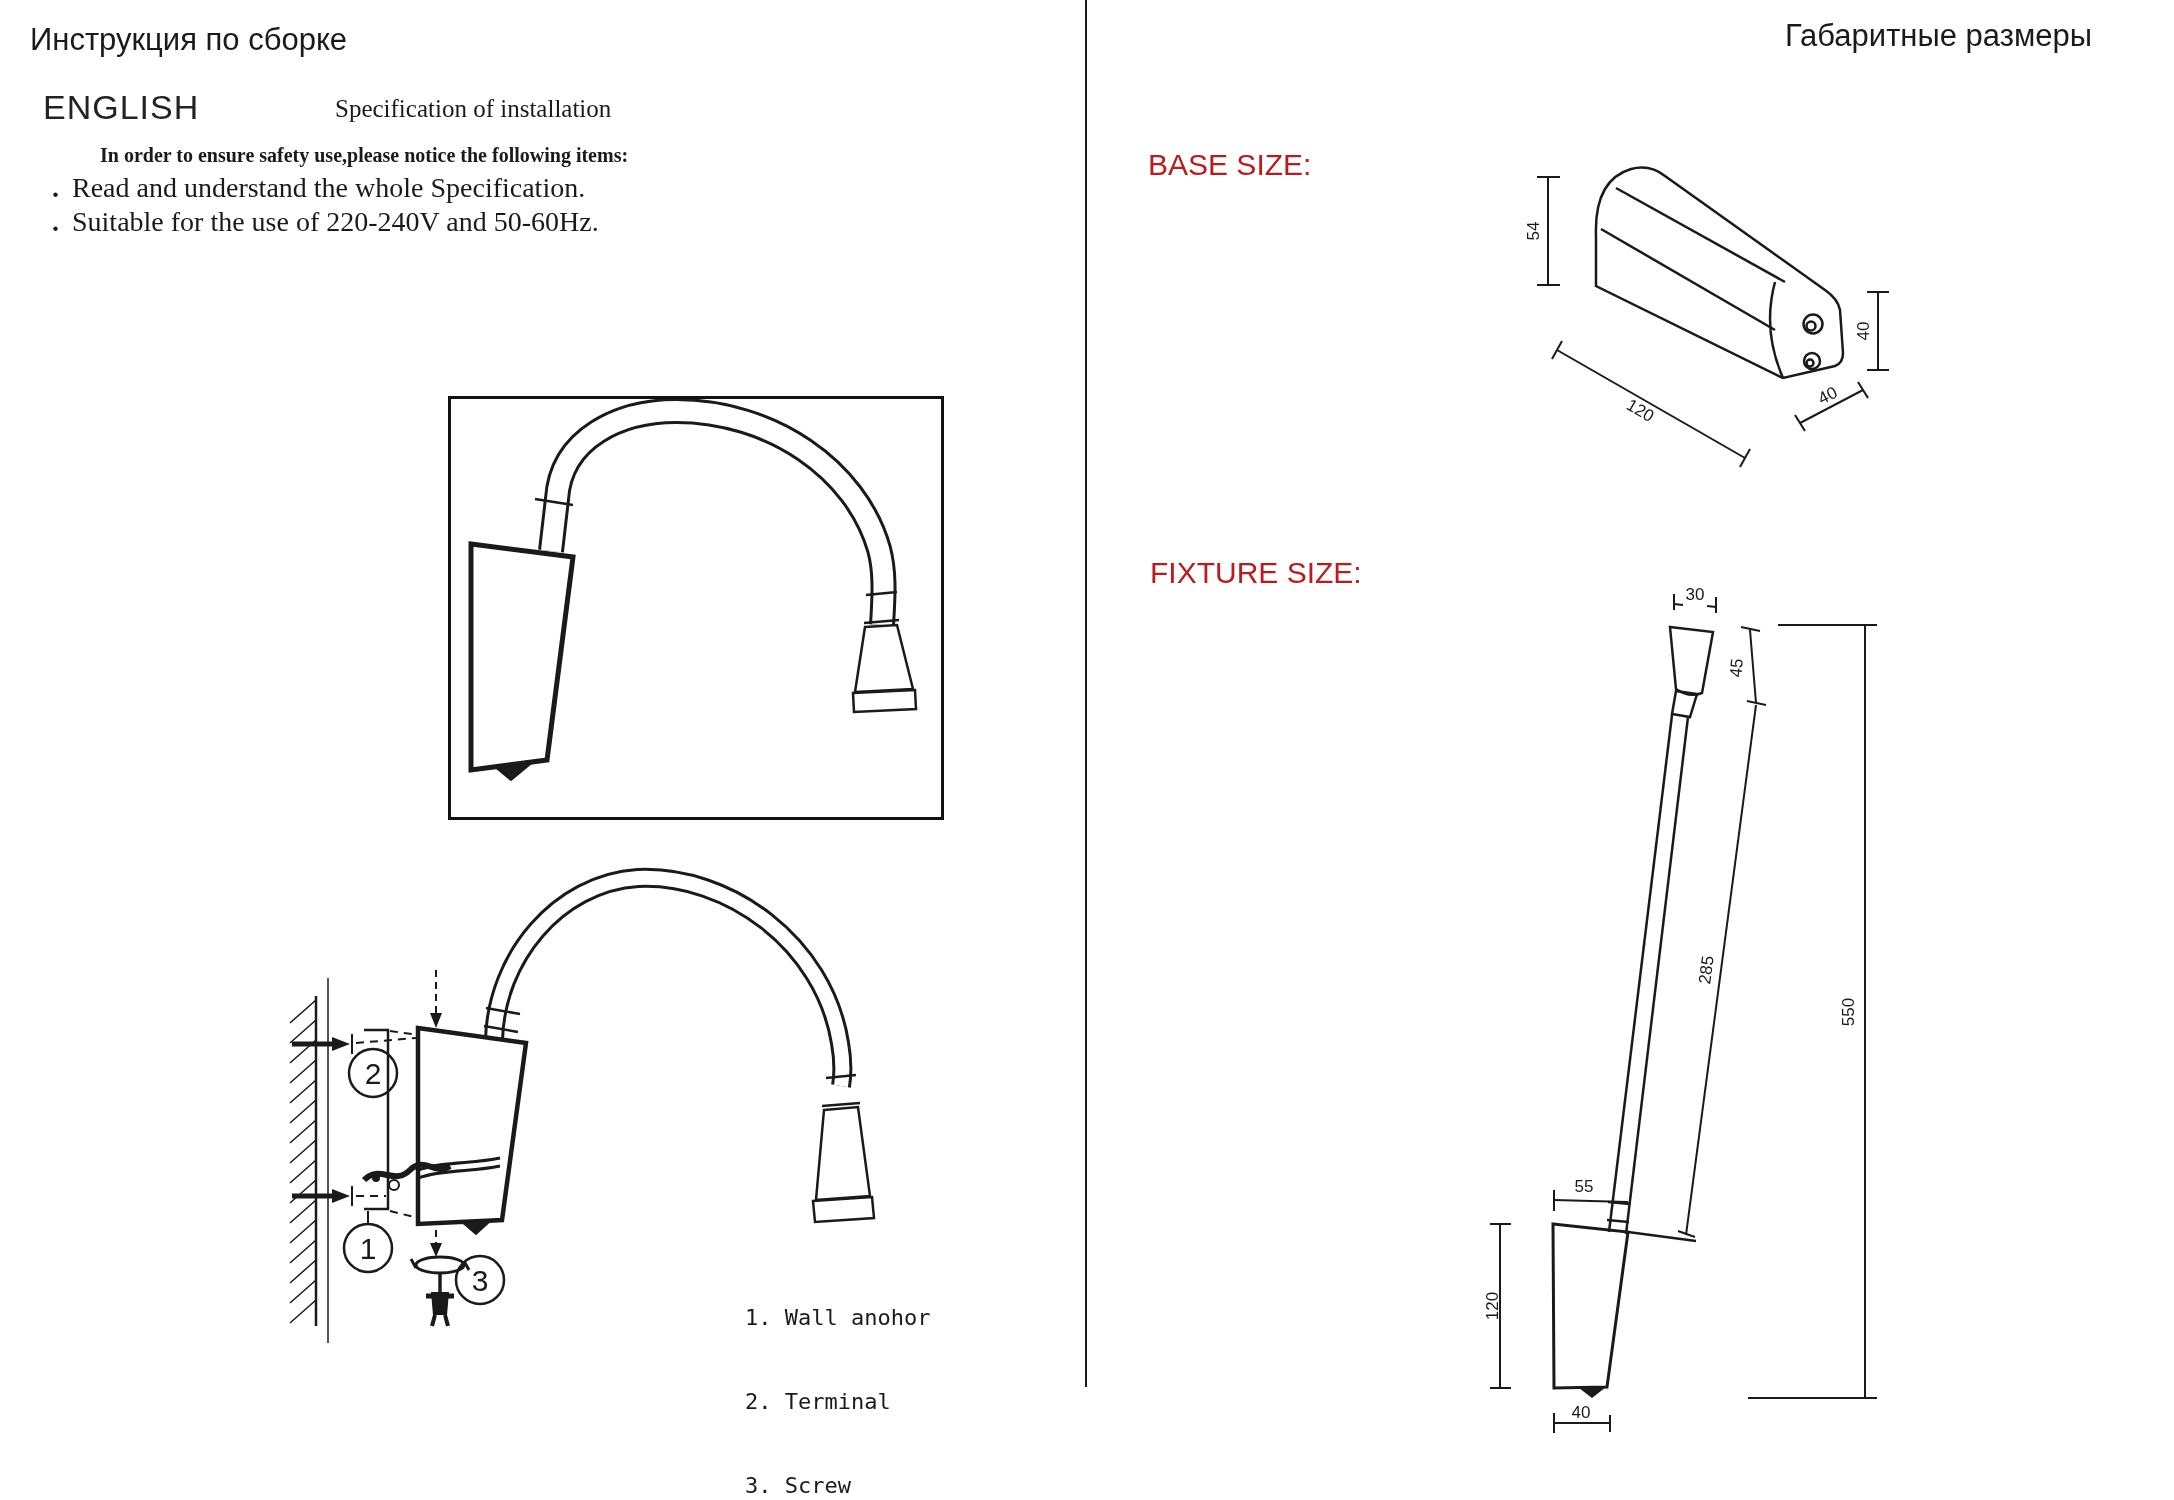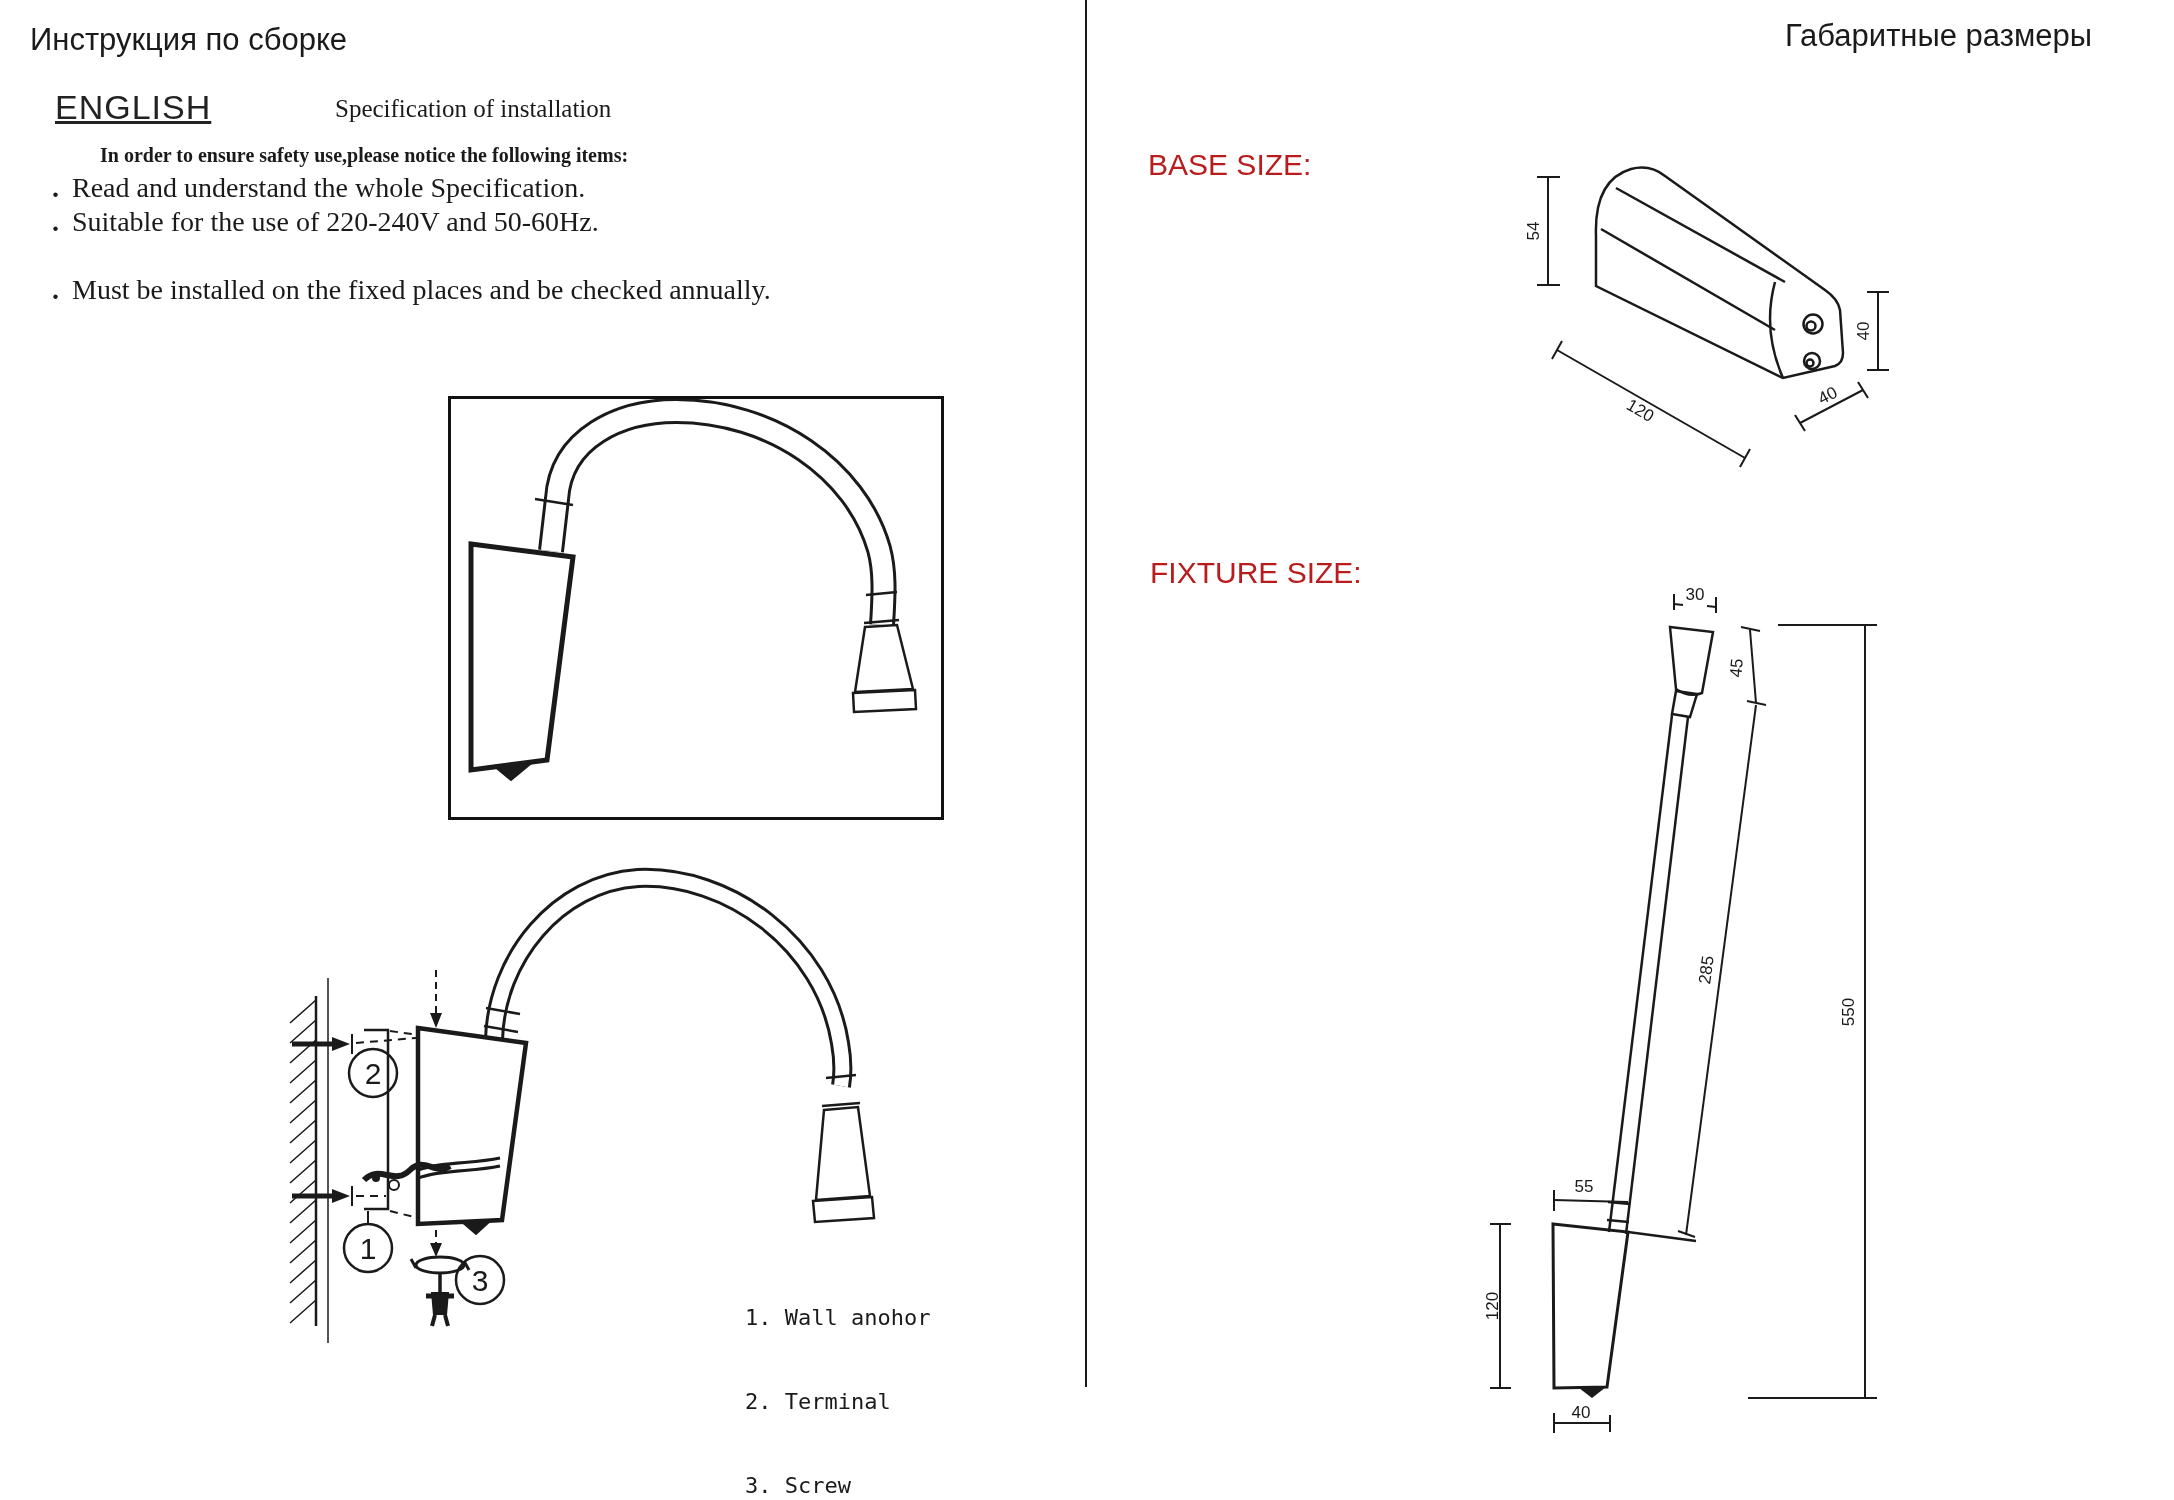--- a/index.html
+++ b/index.html
@@ -21,27 +21,26 @@
   svg{display:block;}
   svg text{font-family:"Liberation Sans",sans-serif;font-size:17px;fill:#1a1a1a;}
   svg text.callout{font-size:30px;}
 </style>
 </head>
 <body>
 
 <div id="page">
 
   <div class="abs title" style="left:30px;top:22px;">Инструкция по сборке</div>
-  <div class="abs eng-head" style="left:55px;top:88px;text-decoration:underline;">ENGLISH</div>
+  <div class="abs eng-head" style="left:43px;top:88px;">ENGLISH</div>
   <div class="abs spec-sub" style="left:335px;top:95px;">Specification of installation</div>
   <div class="abs intro" style="left:100px;top:144px;">In order to ensure safety use,please notice the following items:</div>
 
   <div class="abs li" style="left:52px;top:172px;"><span class="dot">.</span><span>Read and understand the whole Specification.</span></div>
   <div class="abs li" style="left:52px;top:206px;"><span class="dot">.</span><span>Suitable for the use of 220-240V and 50-60Hz.</span></div>
-  <div class="abs li" style="left:52px;top:274px;"><span class="dot">.</span><span>Must be installed on the fixed places and be checked annually.</span></div>
 
   <div class="abs framebox" style="left:448px;top:396px;width:490px;height:418px;">
     <svg width="490" height="418" viewBox="0 0 490 418">
       <g stroke="#1a1a1a" fill="none">
 
         <path d="M 100,152 L 106,100 C 110,38 170,12 225,12 C 320,12 405,70 428,150 C 434,172 433,195 431,226" stroke-width="26" stroke="#1a1a1a"></path>
         <path d="M 100,152 L 106,100 C 110,38 170,12 225,12 C 320,12 405,70 428,150 C 434,172 433,195 431,226" stroke-width="20" stroke="#ffffff"></path>
 
         <line x1="84" y1="100" x2="122" y2="106" stroke-width="2.5"></line>
 

